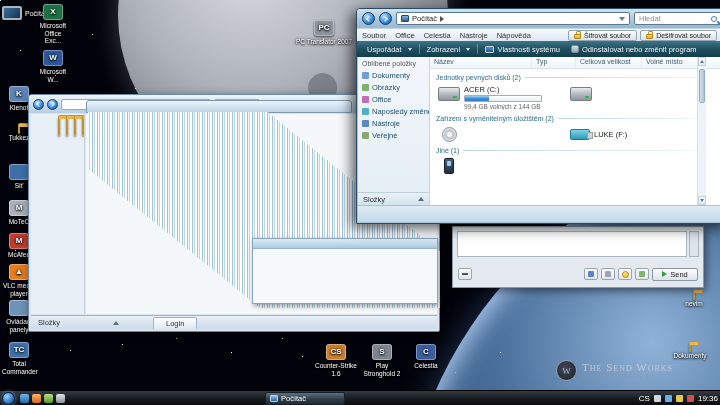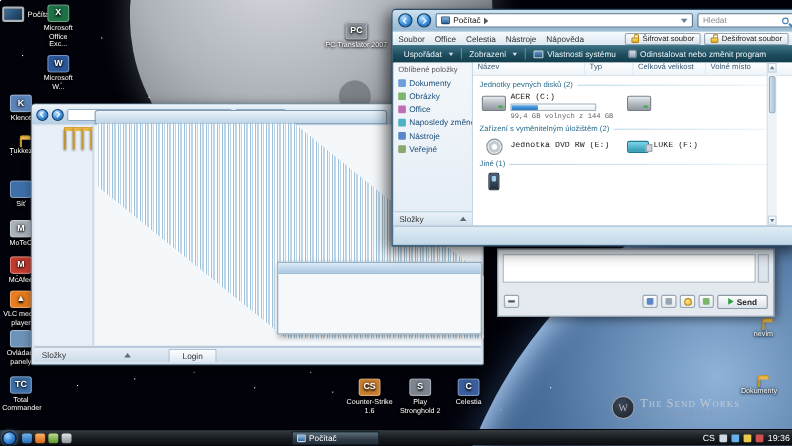--- a/index.html
+++ b/index.html
@@ -131,21 +131,21 @@
     border-top:1px solid #bccfdd; }
   .elist { flex:1; position:relative; background:#fff; overflow:hidden; }
   .ehead { height:12px; display:flex; font-size:7px; color:#3c5a74;
     background:linear-gradient(#fdfefe,#eef4f9); border-bottom:1px solid #d8e4ee; }
   .ehead .col { padding:1px 4px; border-right:1px solid #e0e9f1; white-space:nowrap; overflow:hidden; }
   .colname{flex:1; min-width:80px;} .coltyp{width:44px;} .colsize{width:66px;} .colfree{width:58px;} .colsp{width:26px; border-right:none!important;}
   .egroups { padding:2px 26px 0 6px; font-size:7px; }
   .egroup-h { display:flex; align-items:center; gap:4px; color:#2a6d8e; margin:3px 0 2px; white-space:nowrap; }
   .egroup-h .line { flex:1; height:1px; background:linear-gradient(90deg,#bcd7e6,#eef5fa); }
   .erow { display:flex; }
-  .eitem { width:50%; display:flex; gap:4px; padding:2px; overflow:hidden;font-family:Liberation Mono, monospace; }
+  .eitem { width:50%; display:flex; gap:4px; padding:2px; overflow:hidden; }
   .meta { flex:1; min-width:0; }
   .ename { font-size:7.5px; color:#1a1a1a; white-space:nowrap; overflow:hidden; }
   .ebar { width:78px; height:7px; margin:1px 0; border:1px solid #9fb0bd; border-radius:1px;
     background:linear-gradient(#fff,#e8eef3); position:relative; overflow:hidden; }
   .ebar .fill { position:absolute; left:0; top:0; bottom:0; background:linear-gradient(#9fd0f5,#3f8fd6 50%,#2f7ec4); }
   .edetail { font-size:6.5px; color:#666; white-space:nowrap; overflow:hidden; }
   .ico-hdd { width:22px; height:14px; flex:none; margin-top:2px; border-radius:2px;
     background:linear-gradient(#e8ebee,#b9bfc6 45%,#8f969e); border:1px solid #767d85; position:relative; }
   .ico-hdd::after { content:""; position:absolute; right:2px; bottom:2px; width:4px; height:2px; background:#3fae49; }
   .ico-dvd { width:15px; height:15px; flex:none; margin:1px 3px 0 4px; border-radius:50%; border:1px solid #8a939b;
@@ -177,21 +177,21 @@
   .sd-toolbar { position:absolute; left:5px; right:5px; bottom:6px; height:14px; display:flex; align-items:center; gap:3px; }
   .sd-btn { width:14px; height:12px; background:linear-gradient(#fcfdfe,#dfe6ec); border:1px solid #98a5b2;
     border-radius:2px; display:flex; align-items:center; justify-content:center; }
   .sd-minus { width:6px; height:1.5px; background:#4a5662; }
   .sd-dot-a{width:6px;height:6px;border-radius:1px;background:#5a87c9;}
   .sd-dot-b{width:6px;height:6px;border-radius:1px;background:#9aa7b3;}
   .sd-smiley{width:7px;height:7px;border-radius:50%;background:radial-gradient(circle at 35% 30%,#ffe98a,#f0b429);border:1px solid #b8860b;}
   .sd-dot-c{width:6px;height:6px;border-radius:1px;background:#7cb56b;}
   .sd-send { margin-left:auto; width:46px; height:13px; display:flex; align-items:center; justify-content:center;
     gap:3px; font-size:7.5px; color:#222; background:linear-gradient(#fcfdfe,#dbe3ea);
-    border:1px solid #8b98a5; border-radius:2px;font-weight:bold; }
+    border:1px solid #8b98a5; border-radius:2px; }
   .send-arr { width:0; height:0; border-left:5px solid #2f9e3f; border-top:3.5px solid transparent; border-bottom:3.5px solid transparent; }
 
   
   .taskbar { position:absolute; left:0; right:0; bottom:0; height:15px; z-index:50;
     background:linear-gradient(#343b42,#171b1f 55%,#0a0d10); border-top:1px solid #000; }
   .orb { position:absolute; left:2px; top:1px; width:13px; height:13px; border-radius:50%;
     background:radial-gradient(circle at 35% 30%,#9fd4ff,#2f7fd0 55%,#0b3d74); border:1px solid #071f3a;
     box-shadow:0 0 4px rgba(120,190,255,.8); }
   .ql { position:absolute; left:20px; top:3px; display:flex; gap:3px; }
   .ql span { width:9px; height:9px; border-radius:2px; }
@@ -443,23 +443,20 @@
             <span class="ico-hdd"></span>
           </div>
         </div>
         <div class="egroup-h">
           <span>Zařízení s vyměnitelným úložištěm (2)</span>
             <span class="line"></span>
         </div>
         <div class="erow">
           <div class="eitem">
             <span class="ico-dvd"></span>
-            <span class="meta">
-                <div class="ename" style="margin-top:4px">Jednotka DVD RW (E:)</div>
-              </span>
           </div>
           <div class="eitem">
             <span class="ico-usb"></span>
             <span class="meta">
                 <div class="ename" style="margin-top:4px">LUKE (F:)</div>
               </span>
           </div>
         </div>
         <div class="egroup-h">
           <span>Jiné (1)</span>

